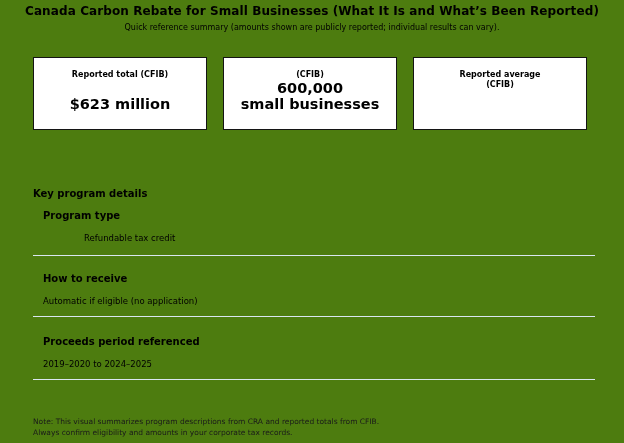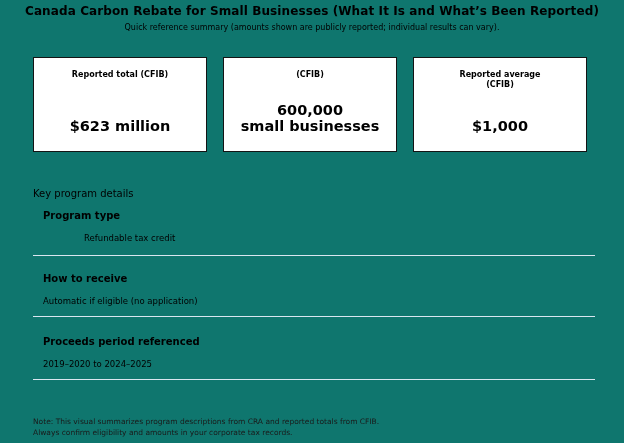--- a/index.html
+++ b/index.html
@@ -1,20 +1,20 @@
 <!DOCTYPE html>
 <html><head>
 <meta charset="utf-8">
 <style>
   html, body { margin: 0; padding: 0; background: #ffffff; }
   .page {
     position: relative;
     width: 624px;
     height: 443px;
-    background: #0f766e;
+    background: #4d7c0f;
     font-family: "DejaVu Sans", "Liberation Sans", sans-serif;
     color: #000000;
     overflow: hidden;
   }
   .title {
     position: absolute;
     top: 4px; left: 0;
     width: 100%;
     text-align: center;
     font-size: 12px;
@@ -26,21 +26,21 @@
     top: 23px; left: 0;
     width: 100%;
     text-align: center;
     font-size: 8px;
     color: #000000;
   }
   .card {
     position: absolute;
     top: 57px;
     width: 174px;
-    height: 95px;
+    height: 73px;
     border: 1.5px solid #141414;
     background: #ffffff;
     box-sizing: border-box;
   }
   .card-1 { left: 33px; }
   .card-2 { left: 223px; }
   .card-3 { left: 413px; }
   .card-label {
     position: absolute;
     top: 12px; left: 0;
@@ -58,21 +58,21 @@
     font-size: 14.5px;
     font-weight: bold;
     line-height: 16px;
     white-space: nowrap;
   }
   .section-heading {
     position: absolute;
     left: 33px;
     top: 188px;
     font-size: 10px;
-    font-weight: normal;
+    font-weight: bold;
   }
   .detail-row {
     position: absolute;
     left: 33px;
     width: 562px;
     box-sizing: border-box;
     border-bottom: 1px solid #d9e6f0;
   }
   .row-1 { top: 205px; height: 51px; }
   .row-2 { top: 256px; height: 61px; }
@@ -130,23 +130,20 @@
       <div>600,000</div>
       <div>small businesses</div>
     </div>
   </div>
 
   <div class="card card-3">
     <div class="card-label">
       <div>Reported average</div>
       <div>(CFIB)</div>
     </div>
-    <div class="card-value">
-      <div>$1,000</div>
-    </div>
   </div>
 
   <div class="section-heading">Key program details</div>
 
   <div class="detail-row row-1">
     <div class="detail-label">Program type</div>
     <div class="detail-value">Refundable tax credit</div>
   </div>
 
   <div class="detail-row row-2">

